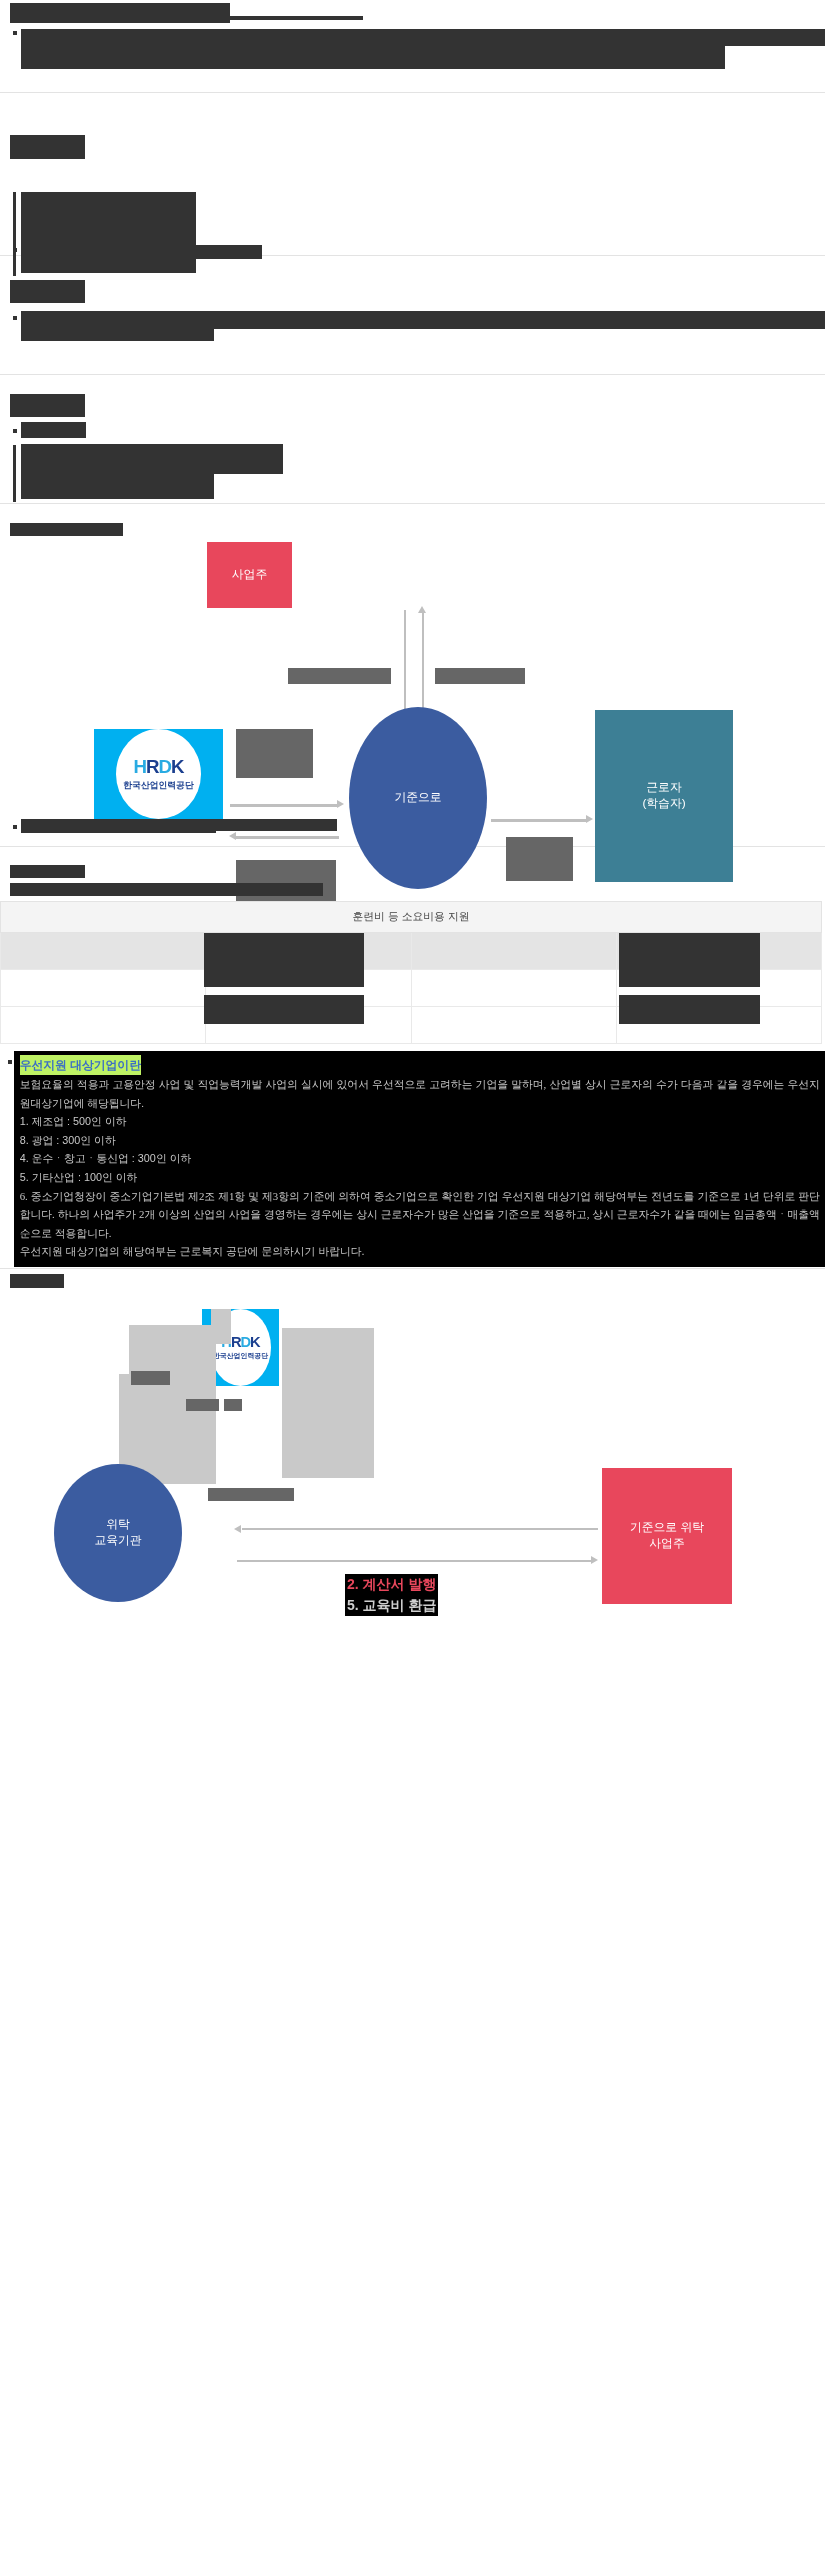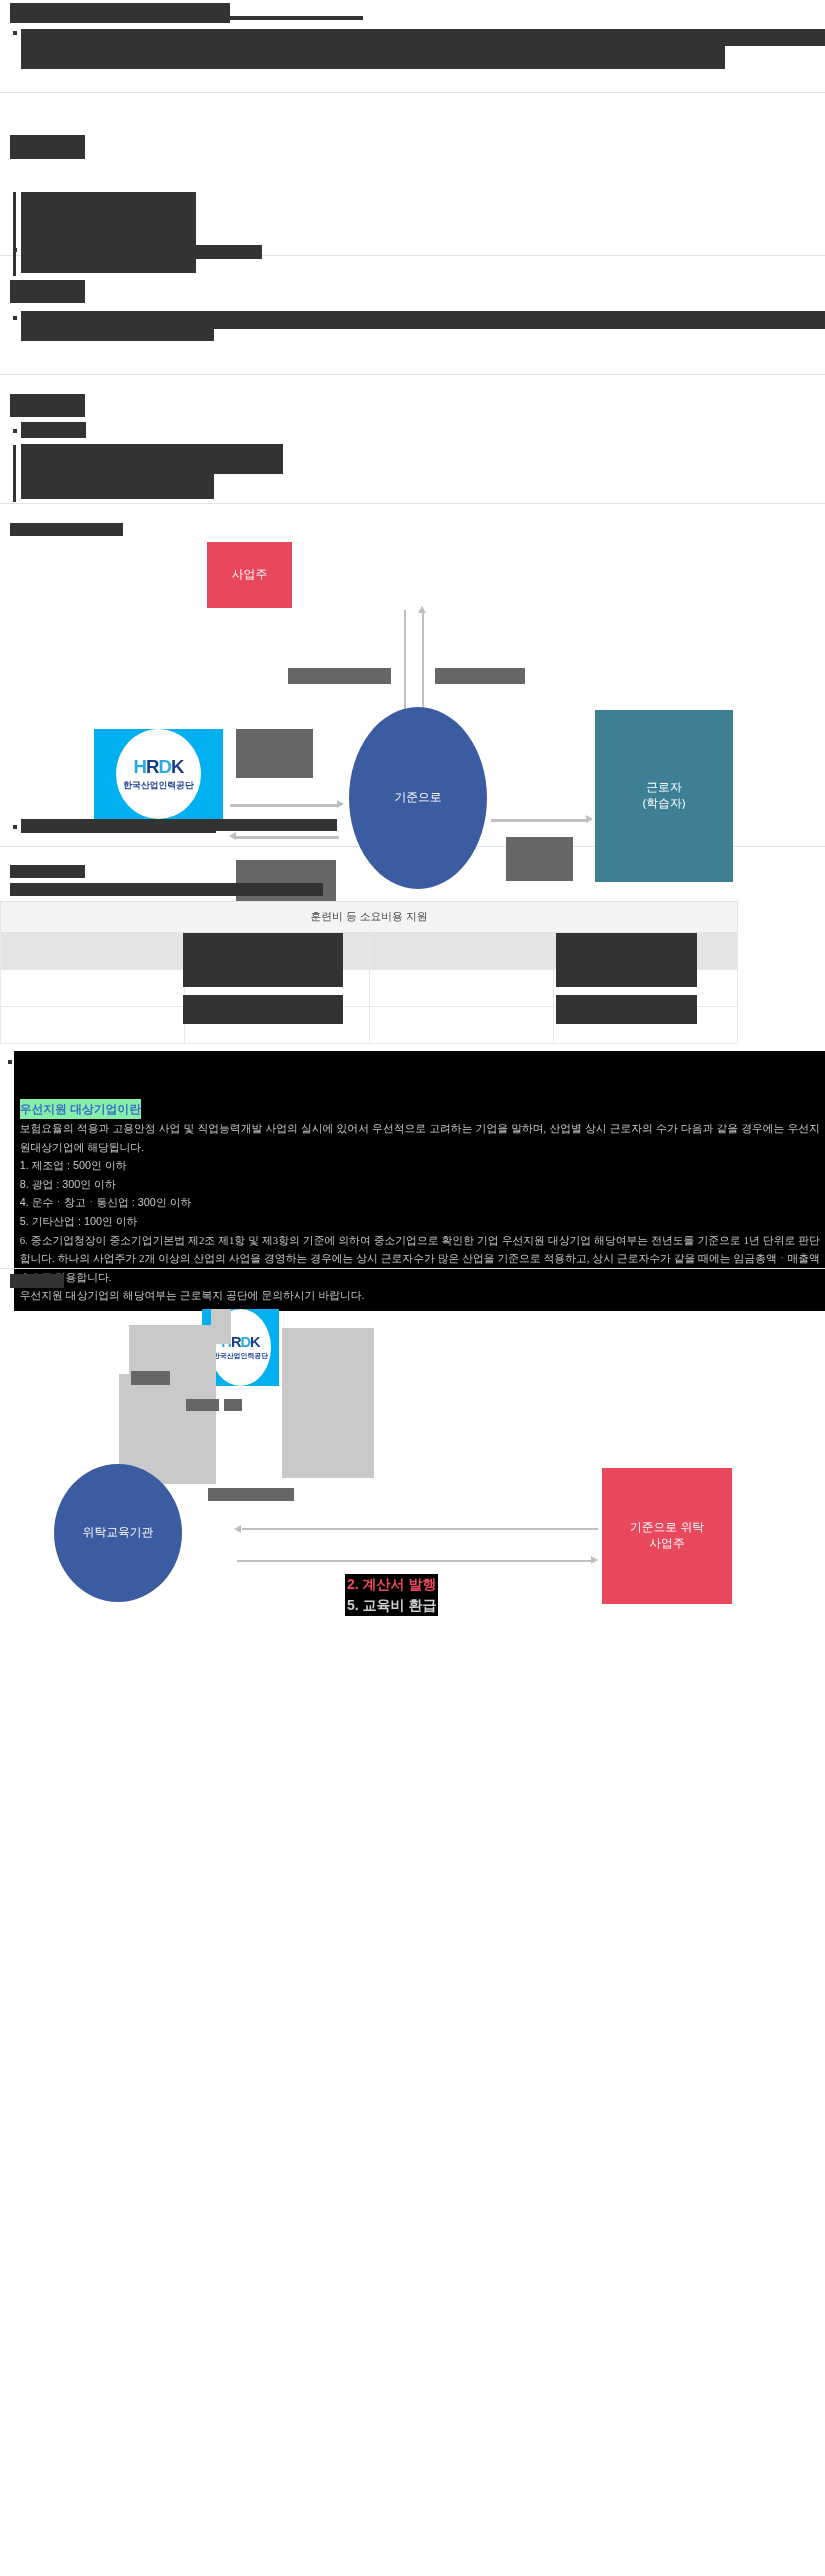--- a/index.html
+++ b/index.html
@@ -74,21 +74,21 @@
 
   .arrow-line { position: absolute; background: #bfbfbf; }
   .arrow-head { position: absolute; width: 0; height: 0; }
   .ah-right { border-top: 4.9px solid transparent; border-bottom: 4.9px solid transparent; border-left: 7.9px solid #bfbfbf; }
   .ah-left  { border-top: 4.9px solid transparent; border-bottom: 4.9px solid transparent; border-right: 7.9px solid #bfbfbf; }
   .ah-down  { border-left: 4.9px solid transparent; border-right: 4.9px solid transparent; border-top: 7.9px solid #bfbfbf; }
   .ah-up    { border-left: 4.9px solid transparent; border-right: 4.9px solid transparent; border-bottom: 7.9px solid #bfbfbf; }
 
   
   table.cost-table {
-    width: 738px;
+    width: 822px;
     border-collapse: collapse;
     font-size: 10.8px;
   }
   table.cost-table th {
     background: #f4f4f4;
     border: 1px solid #e3e3e3;
     padding: 7.9px 3.9px;
     font-weight: normal;
     color: #444;
     text-align: center;
@@ -262,21 +262,21 @@
           <td style="position:relative;">
             <span class="rb" style="position:absolute;left:2px;top:-11.8px;width:141px;height:29.5px;"></span>
           </td>
         </tr>
       </tbody>
     </table>
   </div>
 
   <span class="bullet" style="left:7.9px;top:213px;"></span>
   <div class="notice" style="position:absolute;left:13.8px;top:204px;width:812px;">
-    <p class="notice-title" style="display:inline-block;background:#86efac;margin-top:44px;">우선지원 대상기업이란</p>
+    <p class="notice-title" style="display:inline-block;background:#bef264;">우선지원 대상기업이란</p>
     <p class="justify">보험요율의 적용과 고용안정 사업 및 직업능력개발 사업의 실시에 있어서 우선적으로 고려하는 기업을 말하며, 산업별 상시 근로자의 수가 다음과 같을 경우에는 우선지원대상기업에 해당됩니다.</p>
     <p>1. 제조업 : 500인 이하</p>
     <p>8. 광업 : 300인 이하</p>
     <p>4. 운수ㆍ창고ㆍ통신업 : 300인 이하</p>
     <p>5. 기타산업 : 100인 이하</p>
     <p class="justify">6. 중소기업청장이 중소기업기본법 제2조 제1항 및 제3항의 기준에 의하여 중소기업으로 확인한 기업 우선지원 대상기업 해당여부는 전년도를 기준으로 1년 단위로 판단합니다. 하나의 사업주가 2개 이상의 산업의 사업을 경영하는 경우에는 상시 근로자수가 많은 산업을 기준으로 적용하고, 상시 근로자수가 같을 때에는 임금총액ㆍ매출액 순으로 적용합니다.</p>
     <p>우선지원 대상기업의 해당여부는 근로복지 공단에 문의하시기 바랍니다.</p>
   </div>
 </div>
 <div class="hr" style="position:relative;top:27.5px;"></div>
@@ -298,21 +298,21 @@
     <span class="rb-light" style="position:absolute;left:129px;top:56px;width:87px;height:117px;"></span>
     <span class="rb-light" style="position:absolute;left:119px;top:105px;width:97px;height:110px;"></span>
     <span class="rb-light" style="position:absolute;left:282px;top:59px;width:92px;height:150px;"></span>
     <span class="rb-light" style="position:absolute;left:211px;top:40px;width:19.7px;height:35px;"></span>
 
     <span class="rb-gray" style="position:absolute;left:131px;top:102px;width:39px;height:14.7px;"></span>
     <span class="rb-gray" style="position:absolute;left:186px;top:130px;width:33px;height:12.8px;"></span>
     <span class="rb-gray" style="position:absolute;left:224px;top:130px;width:17.7px;height:12.8px;"></span>
     <span class="rb-gray" style="position:absolute;left:208px;top:219px;width:86px;height:13.8px;"></span>
 
-    <div class="node node-blue-ellipse2" style="left:54px;top:195px;width:128px;height:138px;font-size:11.8px;flex-direction:row;">
+    <div class="node node-blue-ellipse2" style="left:54px;top:195px;width:128px;height:138px;font-size:11.8px;flex-direction:column;">
       <span>위탁</span>
       <span>교육기관</span>
     </div>
 
     <div class="node node-red" style="left:602px;top:199px;width:130px;height:136px;font-size:11.8px;flex-direction:column;">
       <span>기준으로 위탁</span>
       <span>사업주</span>
     </div>
 
     <div class="arrow-line" style="left:242px;top:259px;width:356px;height:2.9px;"></div>

